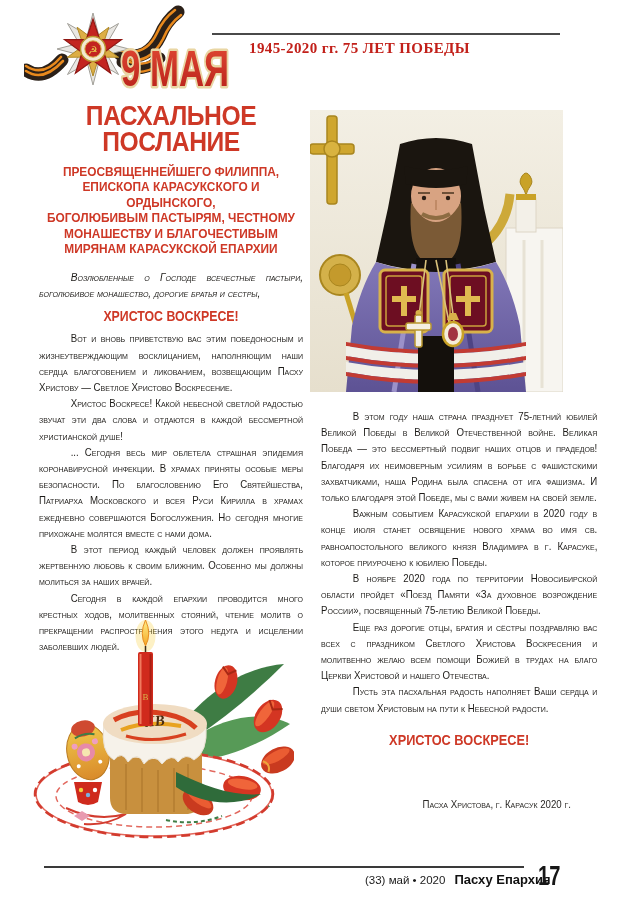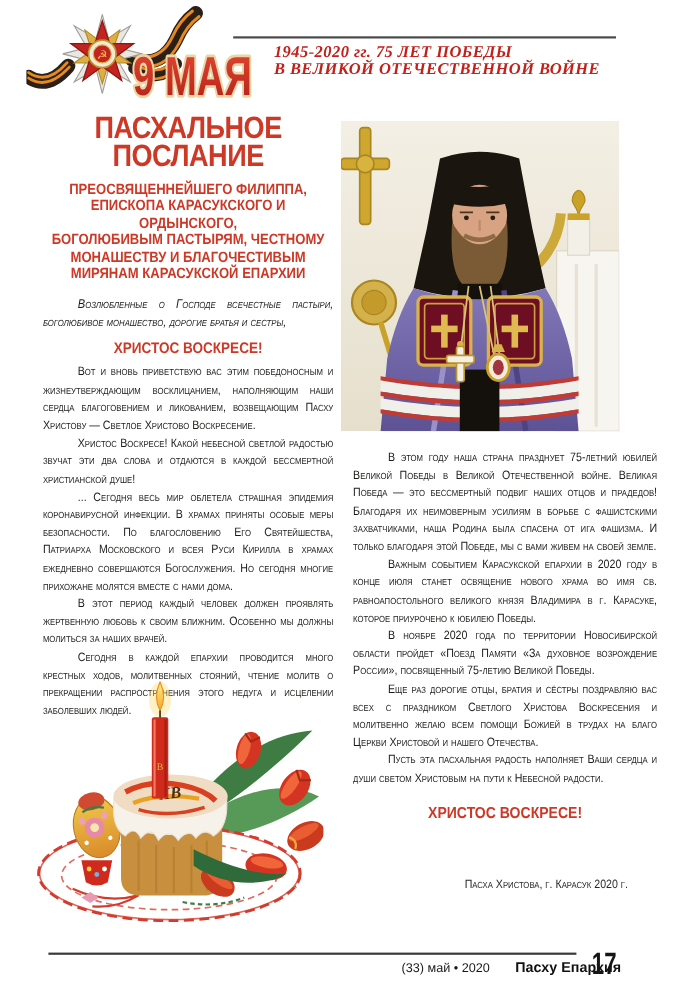--- a/index.html
+++ b/index.html
@@ -8,21 +8,21 @@
     --ink:#1d1b18;
     --gold:#c9a227;
   }
   html,body{margin:0;padding:0;background:#ffffff;}
   .page{position:relative;width:628px;height:908px;background:#fff;overflow:hidden;
         font-family:"Liberation Sans",sans-serif;color:var(--ink);}
   
   .emblem{position:absolute;left:24px;top:4px;width:212px;height:94px;}
   .hdr-rule{position:absolute;left:212px;top:33px;width:348px;height:2px;background:#4a4a4a;}
   .anniv{position:absolute;left:249px;top:41px;width:330px;
-         font-family:"Liberation Serif",serif;font-style:italic;font-weight:bold;
+         font-family:"Liberation Serif",serif;font-weight:bold;
          font-size:15px;line-height:15px;letter-spacing:.4px;color:var(--hdr-red);}
   
   .colL{position:absolute;left:39px;top:103px;width:300px;transform:scaleX(.88);transform-origin:0 0;}
   .colR{position:absolute;left:321px;top:408px;width:314px;transform:scaleX(.88);transform-origin:0 0;}
   .title{font-size:28px;line-height:26px;font-weight:bold;color:var(--red);
          text-align:center;letter-spacing:-.5px;}
   .subtitle{margin-top:9px;font-size:13.5px;line-height:15.4px;font-weight:bold;
             color:var(--red);text-align:center;}
   .salutation{margin-top:13px;font-style:italic;font-variant:small-caps;
               font-size:11.5px;line-height:16px;text-align:justify;text-indent:36px;}
@@ -32,21 +32,21 @@
   .para{font-variant:small-caps;font-size:11px;line-height:16.2px;
         text-align:justify;text-indent:36px;margin:0;}
   .closing{margin-top:16px;font-size:14.5px;font-weight:bold;color:var(--red);text-align:center;}
   .signature{margin-top:50px;font-variant:small-caps;font-size:11px;
              text-align:right;padding-right:30px;color:#2a2825;}
   
   .bishop{position:absolute;left:310px;top:110px;width:253px;height:282px;}
   .easter{position:absolute;left:26px;top:612px;width:268px;height:228px;}
   
   .ftr-rule{position:absolute;left:44px;top:866px;width:480px;height:2px;background:#3a3a3a;}
-  .ftr-text{position:absolute;left:365px;top:872px;display:flex;align-items:baseline;gap:23px;white-space:nowrap;}
+  .ftr-text{position:absolute;left:365px;top:872px;display:flex;align-items:baseline;gap:9px;white-space:nowrap;}
   .ftr-issue{font-size:11.5px;color:#1a1a1a;}
   .ftr-mag{font-size:13px;font-weight:bold;color:#111;}
   .pageno{position:absolute;left:538px;top:860px;font-size:28px;font-weight:bold;
           transform:scaleX(.72);transform-origin:0 0;color:#161616;}
 </style>
 </head>
 <body>
 
 <div class="page">
 
@@ -85,21 +85,20 @@
     <circle cx="69" cy="45" r="12.5" fill="#f3e9d2" stroke="#b9952e" stroke-width="1.5"></circle>
     <circle cx="69" cy="45" r="8.2" fill="#c32420" stroke="#d8b24a" stroke-width="1"></circle>
     <text x="69" y="49.5" font-size="11" text-anchor="middle" fill="#e8c34a" font-family="DejaVu Sans, sans-serif">☭</text>
 
     <text x="97" y="82" font-size="50" font-weight="bold" textLength="108" lengthAdjust="spacingAndGlyphs" fill="url(#flame9)" stroke="#e9d6a4" stroke-width="5" paint-order="stroke" stroke-linejoin="round" font-family="Liberation Sans, sans-serif">9 МАЯ</text>
   </svg>
 
   <div class="hdr-rule"></div>
   <div class="anniv">
     <div>1945-2020 гг. 75 ЛЕТ ПОБЕДЫ</div>
-    <div>В ВЕЛИКОЙ ОТЕЧЕСТВЕННОЙ ВОЙНЕ</div>
   </div>
 
   <svg class="bishop" viewBox="0 0 253 282">
     <defs>
       <linearGradient id="wallG" x1="0" y1="0" x2="0" y2="1">
         <stop offset="0" stop-color="#f3efe4"></stop>
           <stop offset="1" stop-color="#e6dfcd"></stop>
       </linearGradient>
       <linearGradient id="purpG" x1="0" y1="0" x2="0" y2="1">
         <stop offset="0" stop-color="#8278b8"></stop>

